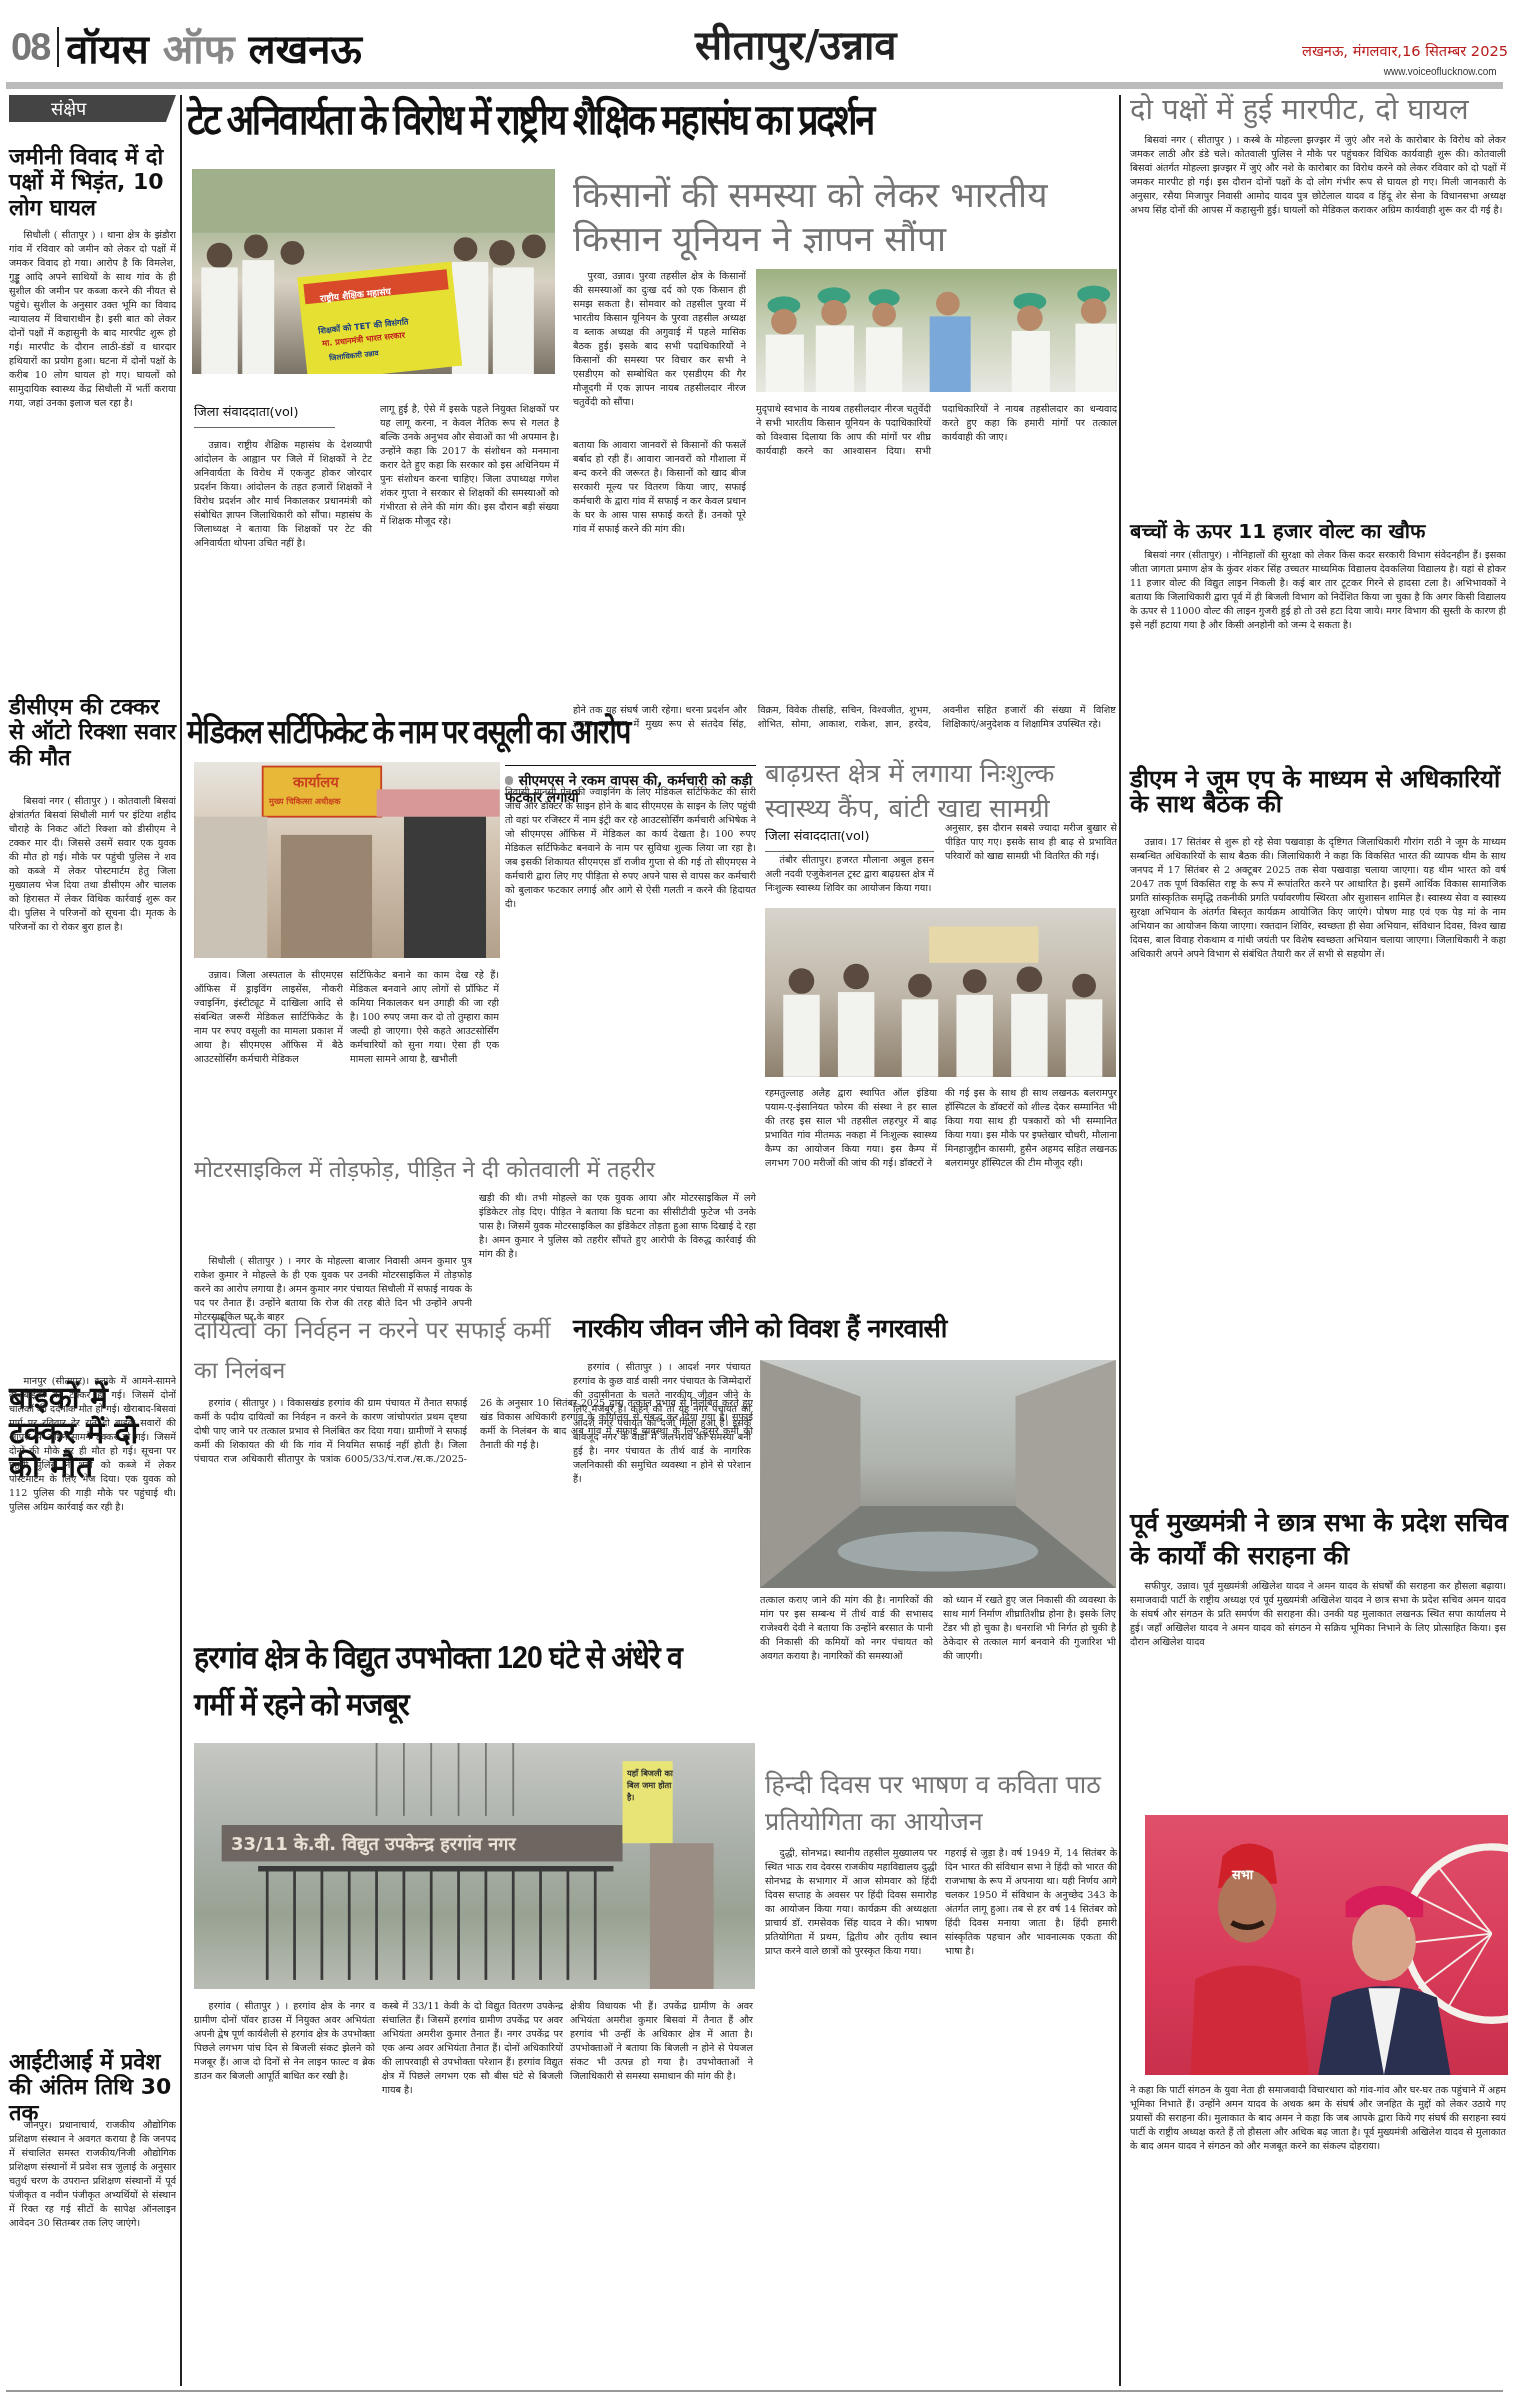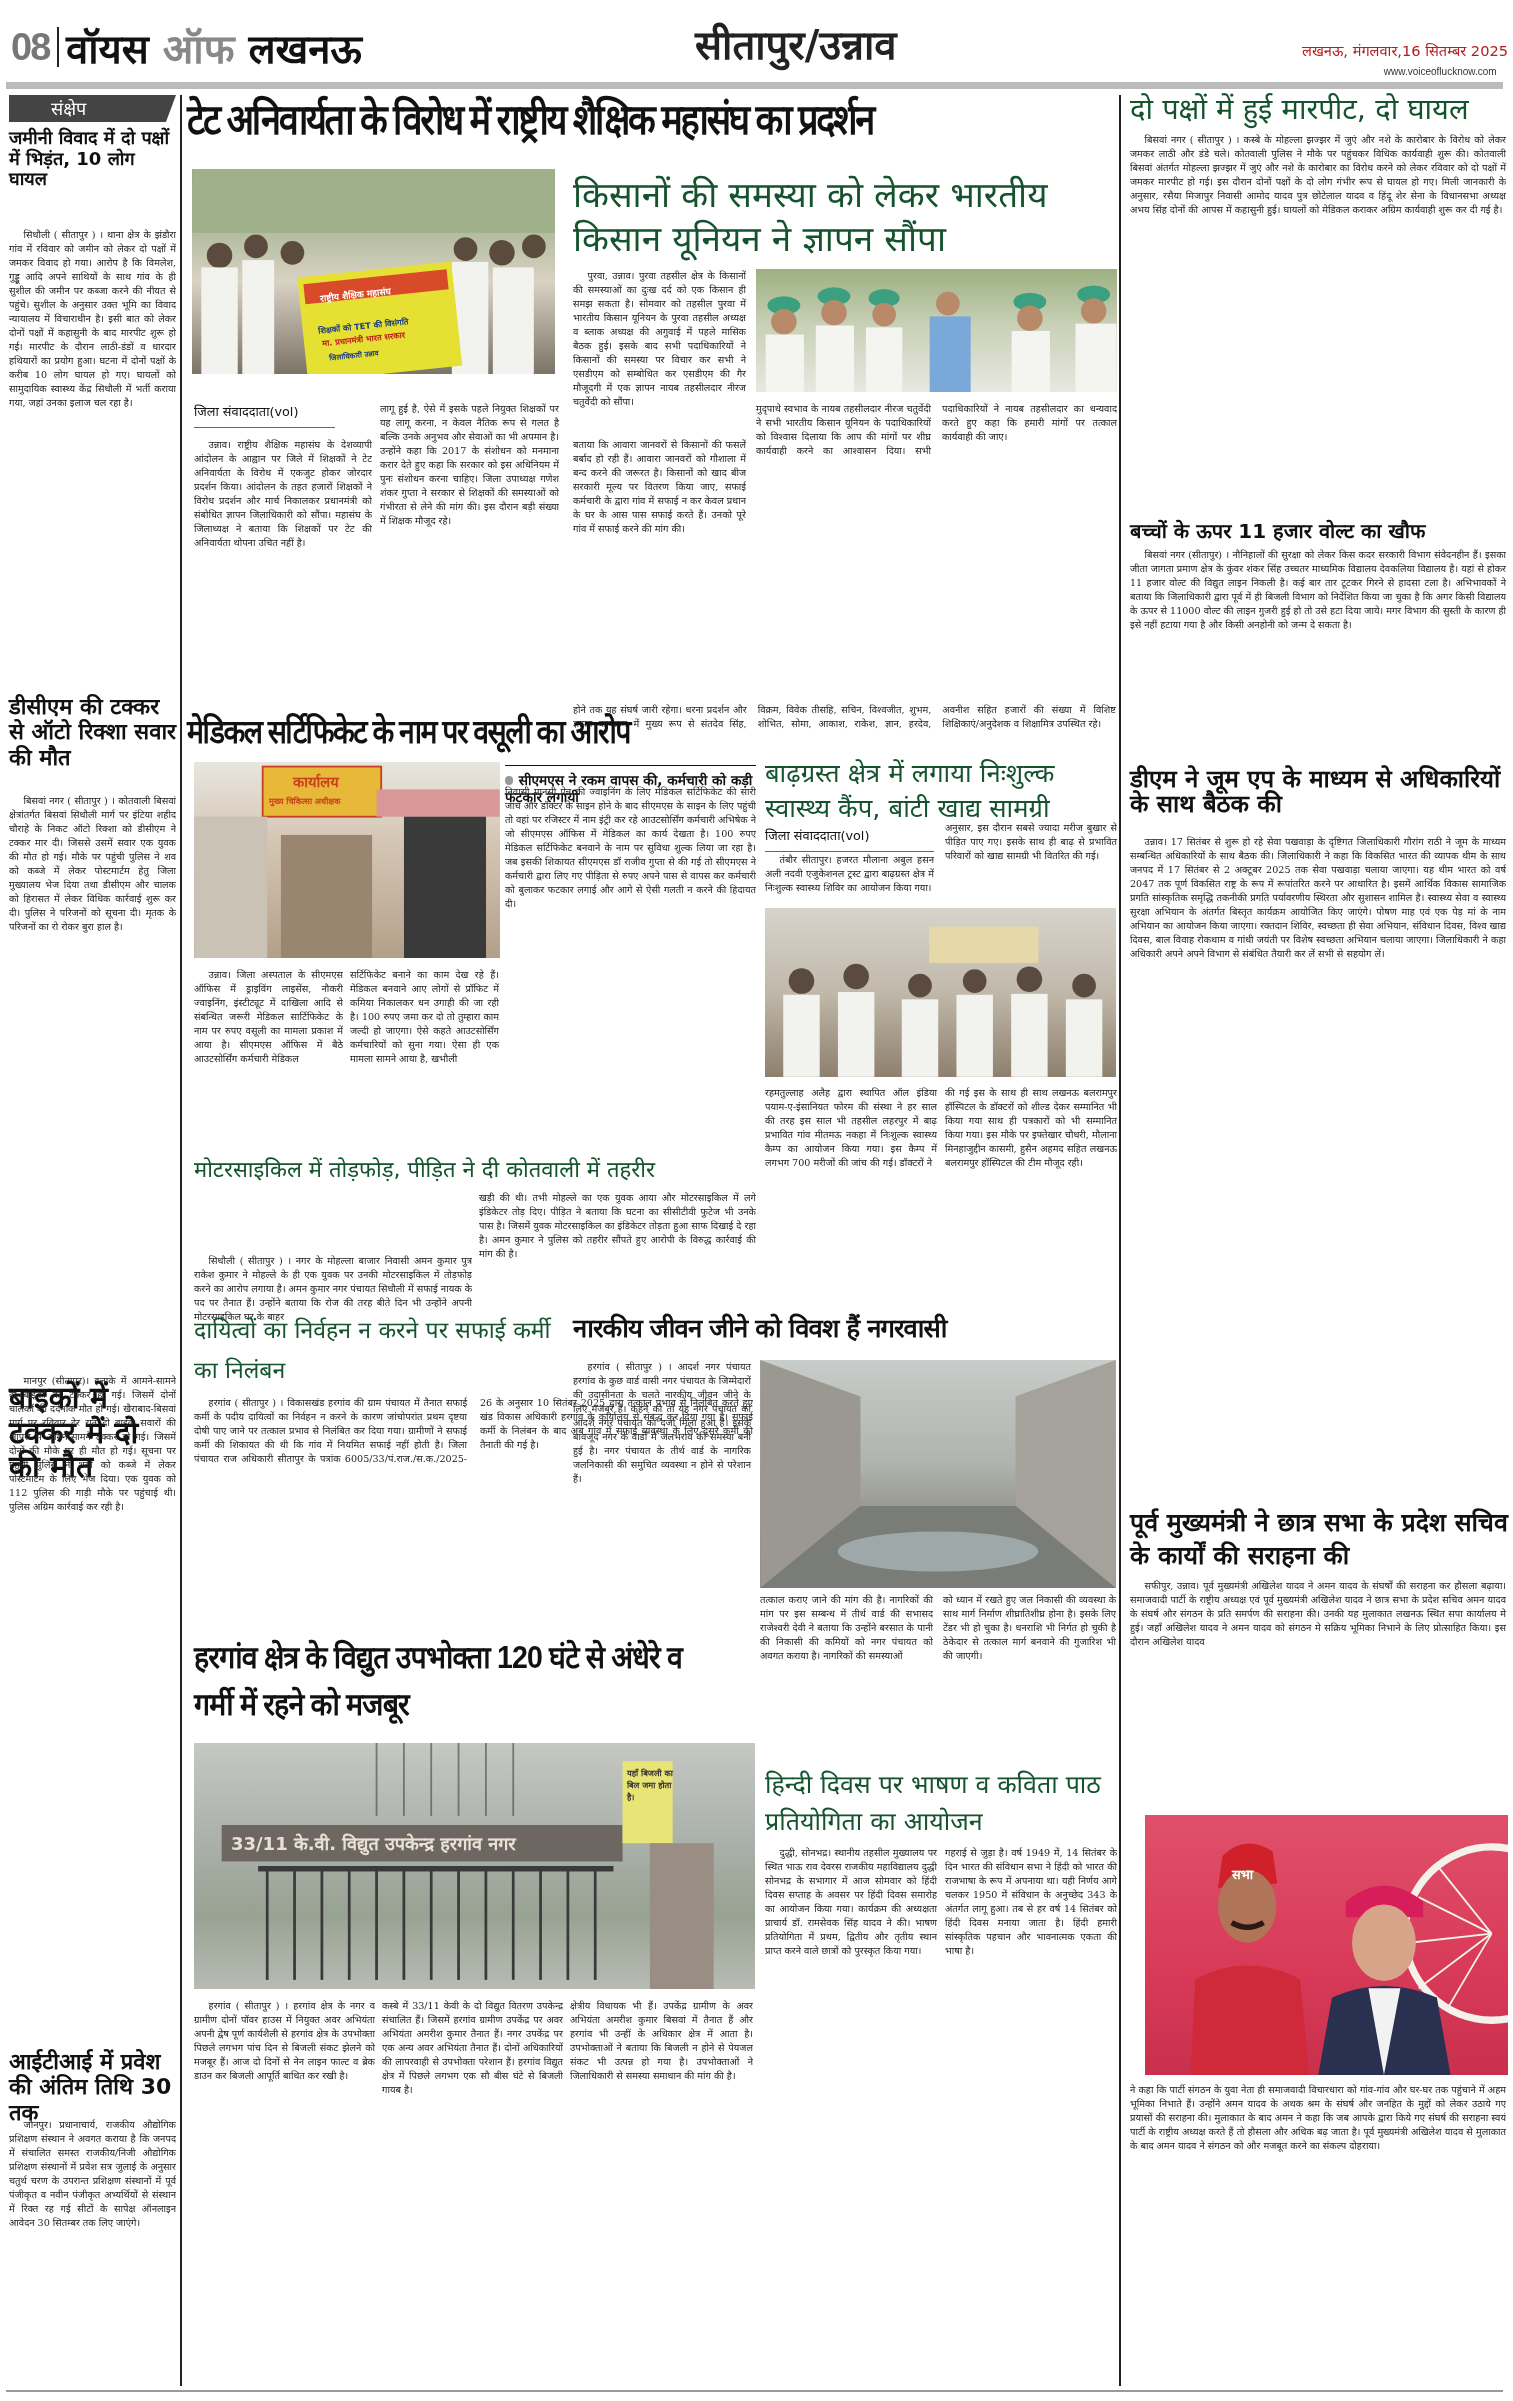--- a/index.html
+++ b/index.html
@@ -10,21 +10,21 @@
 .masthead .brand{left:66px;top:20px;font:bold 40px "DejaVu Sans",sans-serif;color:#111}
 .masthead .brand .grey{color:#888}
 .masthead .section{left:695px;top:16.4px;font:bold 40px "DejaVu Sans",sans-serif;color:#222}
 .masthead .date{right:5px;top:40px;font:14.6px "DejaVu Sans",sans-serif;color:#b91c1c}
 .masthead .url{right:16.4px;top:66px;font:10px "Liberation Sans",sans-serif;color:#333}
 .topbar{left:5.5px;top:82px;width:1497px;height:7.3px;background:#bbb}
 .col-rule{width:1.8px;background:#222}
 .sanksep{left:9px;top:95px;width:167px;height:27px;background:#444;clip-path:polygon(0 0,100% 0,94% 100%,0 100%);color:#fff;font:18px "DejaVu Sans",sans-serif;padding-left:42px;line-height:27px}
 .hl{font-family:"DejaVu Sans",sans-serif;font-weight:bold;color:#111;line-height:1.15}
 .hl-cond{font-family:"Liberation Sans",sans-serif;font-weight:bold;transform-origin:left top}
-.hl-light{font-family:"DejaVu Sans",sans-serif;font-weight:normal;color:#14532d;line-height:1.2}
+.hl-light{font-family:"DejaVu Sans",sans-serif;font-weight:normal;color:#737373;line-height:1.2}
 .body{font-family:"DejaVu Serif",serif;font-size:9.6px;line-height:14px;color:#222;text-align:justify;overflow:hidden}
 .body p{text-indent:14.6px}
 .byline{font:12.8px "DejaVu Sans",sans-serif;color:#111;border-bottom:1.8px solid #666;padding-bottom:7.3px}
 .photo{overflow:hidden}
 .bullet-box{border-top:1.8px solid #111;font:bold 13.7px "DejaVu Sans",sans-serif;line-height:1.25;padding-top:5.5px}
 .bullet-box .dot{display:inline-block;width:8.2px;height:8.2px;border-radius:50%;background:#999;margin-right:5.5px}
 </style>
 </head>
 <body>
 
@@ -40,21 +40,21 @@
   <div class="abs date">लखनऊ, मंगलवार,16 सितम्बर 2025</div>
   <div class="abs url">www.voiceoflucknow.com</div>
 </div>
 <div class="abs topbar"></div>
 
 <div class="abs col-rule" style="left:180px;top:95px;height:2291px"></div>
 <div class="abs col-rule" style="left:1119px;top:95px;height:2291px"></div>
 
 <div class="abs sanksep">संक्षेप</div>
 
-<div class="abs hl" style="left:9px;top:128px;width:169px;font-size:18px">जमीनी विवाद में दो पक्षों में भिड़ंत, 10 लोग घायल</div>
+<div class="abs hl" style="left:9px;top:144px;width:169px;font-size:22px">जमीनी विवाद में दो पक्षों में भिड़ंत, 10 लोग घायल</div>
 <div class="abs body" style="left:9px;top:228px;width:167px;height:447px">
     <p>सिधौली ( सीतापुर ) । थाना क्षेत्र के झंडौरा गांव में रविवार को जमीन को लेकर दो पक्षों में जमकर विवाद हो गया। आरोप है कि विमलेश, गुड्डू आदि अपने साथियों के साथ गांव के ही सुशील की जमीन पर कब्जा करने की नीयत से पहुंचे। सुशील के अनुसार उक्त भूमि का विवाद न्यायालय में विचाराधीन है। इसी बात को लेकर दोनों पक्षों में कहासुनी के बाद मारपीट शुरू हो गई। मारपीट के दौरान लाठी-डंडों व धारदार हथियारों का प्रयोग हुआ। घटना में दोनों पक्षों के करीब 10 लोग घायल हो गए। घायलों को सामुदायिक स्वास्थ्य केंद्र सिधौली में भर्ती कराया गया, जहां उनका इलाज चल रहा है।</p>
   </div>
 
 <div class="abs hl" style="left:9px;top:694px;width:169px;font-size:22px">डीसीएम की टक्कर से ऑटो रिक्शा सवार की मौत</div>
 <div class="abs body" style="left:9px;top:794px;width:167px;height:511px">
     <p>बिसवां नगर ( सीतापुर ) । कोतवाली बिसवां क्षेत्रांतर्गत बिसवां सिधौली मार्ग पर इंटिया शहीद चौराहे के निकट ऑटो रिक्शा को डीसीएम ने टक्कर मार दी। जिससे उसमें सवार एक युवक की मौत हो गई। मौके पर पहुंची पुलिस ने शव को कब्जे में लेकर पोस्टमार्टम हेतु जिला मुख्यालय भेज दिया तथा डीसीएम और चालक को हिरासत में लेकर विधिक कार्रवाई शुरू कर दी। पुलिस ने परिजनों को सूचना दी। मृतक के परिजनों का रो रोकर बुरा हाल है।</p>
   </div>
 
 <div class="abs hl" style="left:9px;top:1381px;width:169px;font-size:30px">बाइकों में टक्कर में दो की मौत</div>

